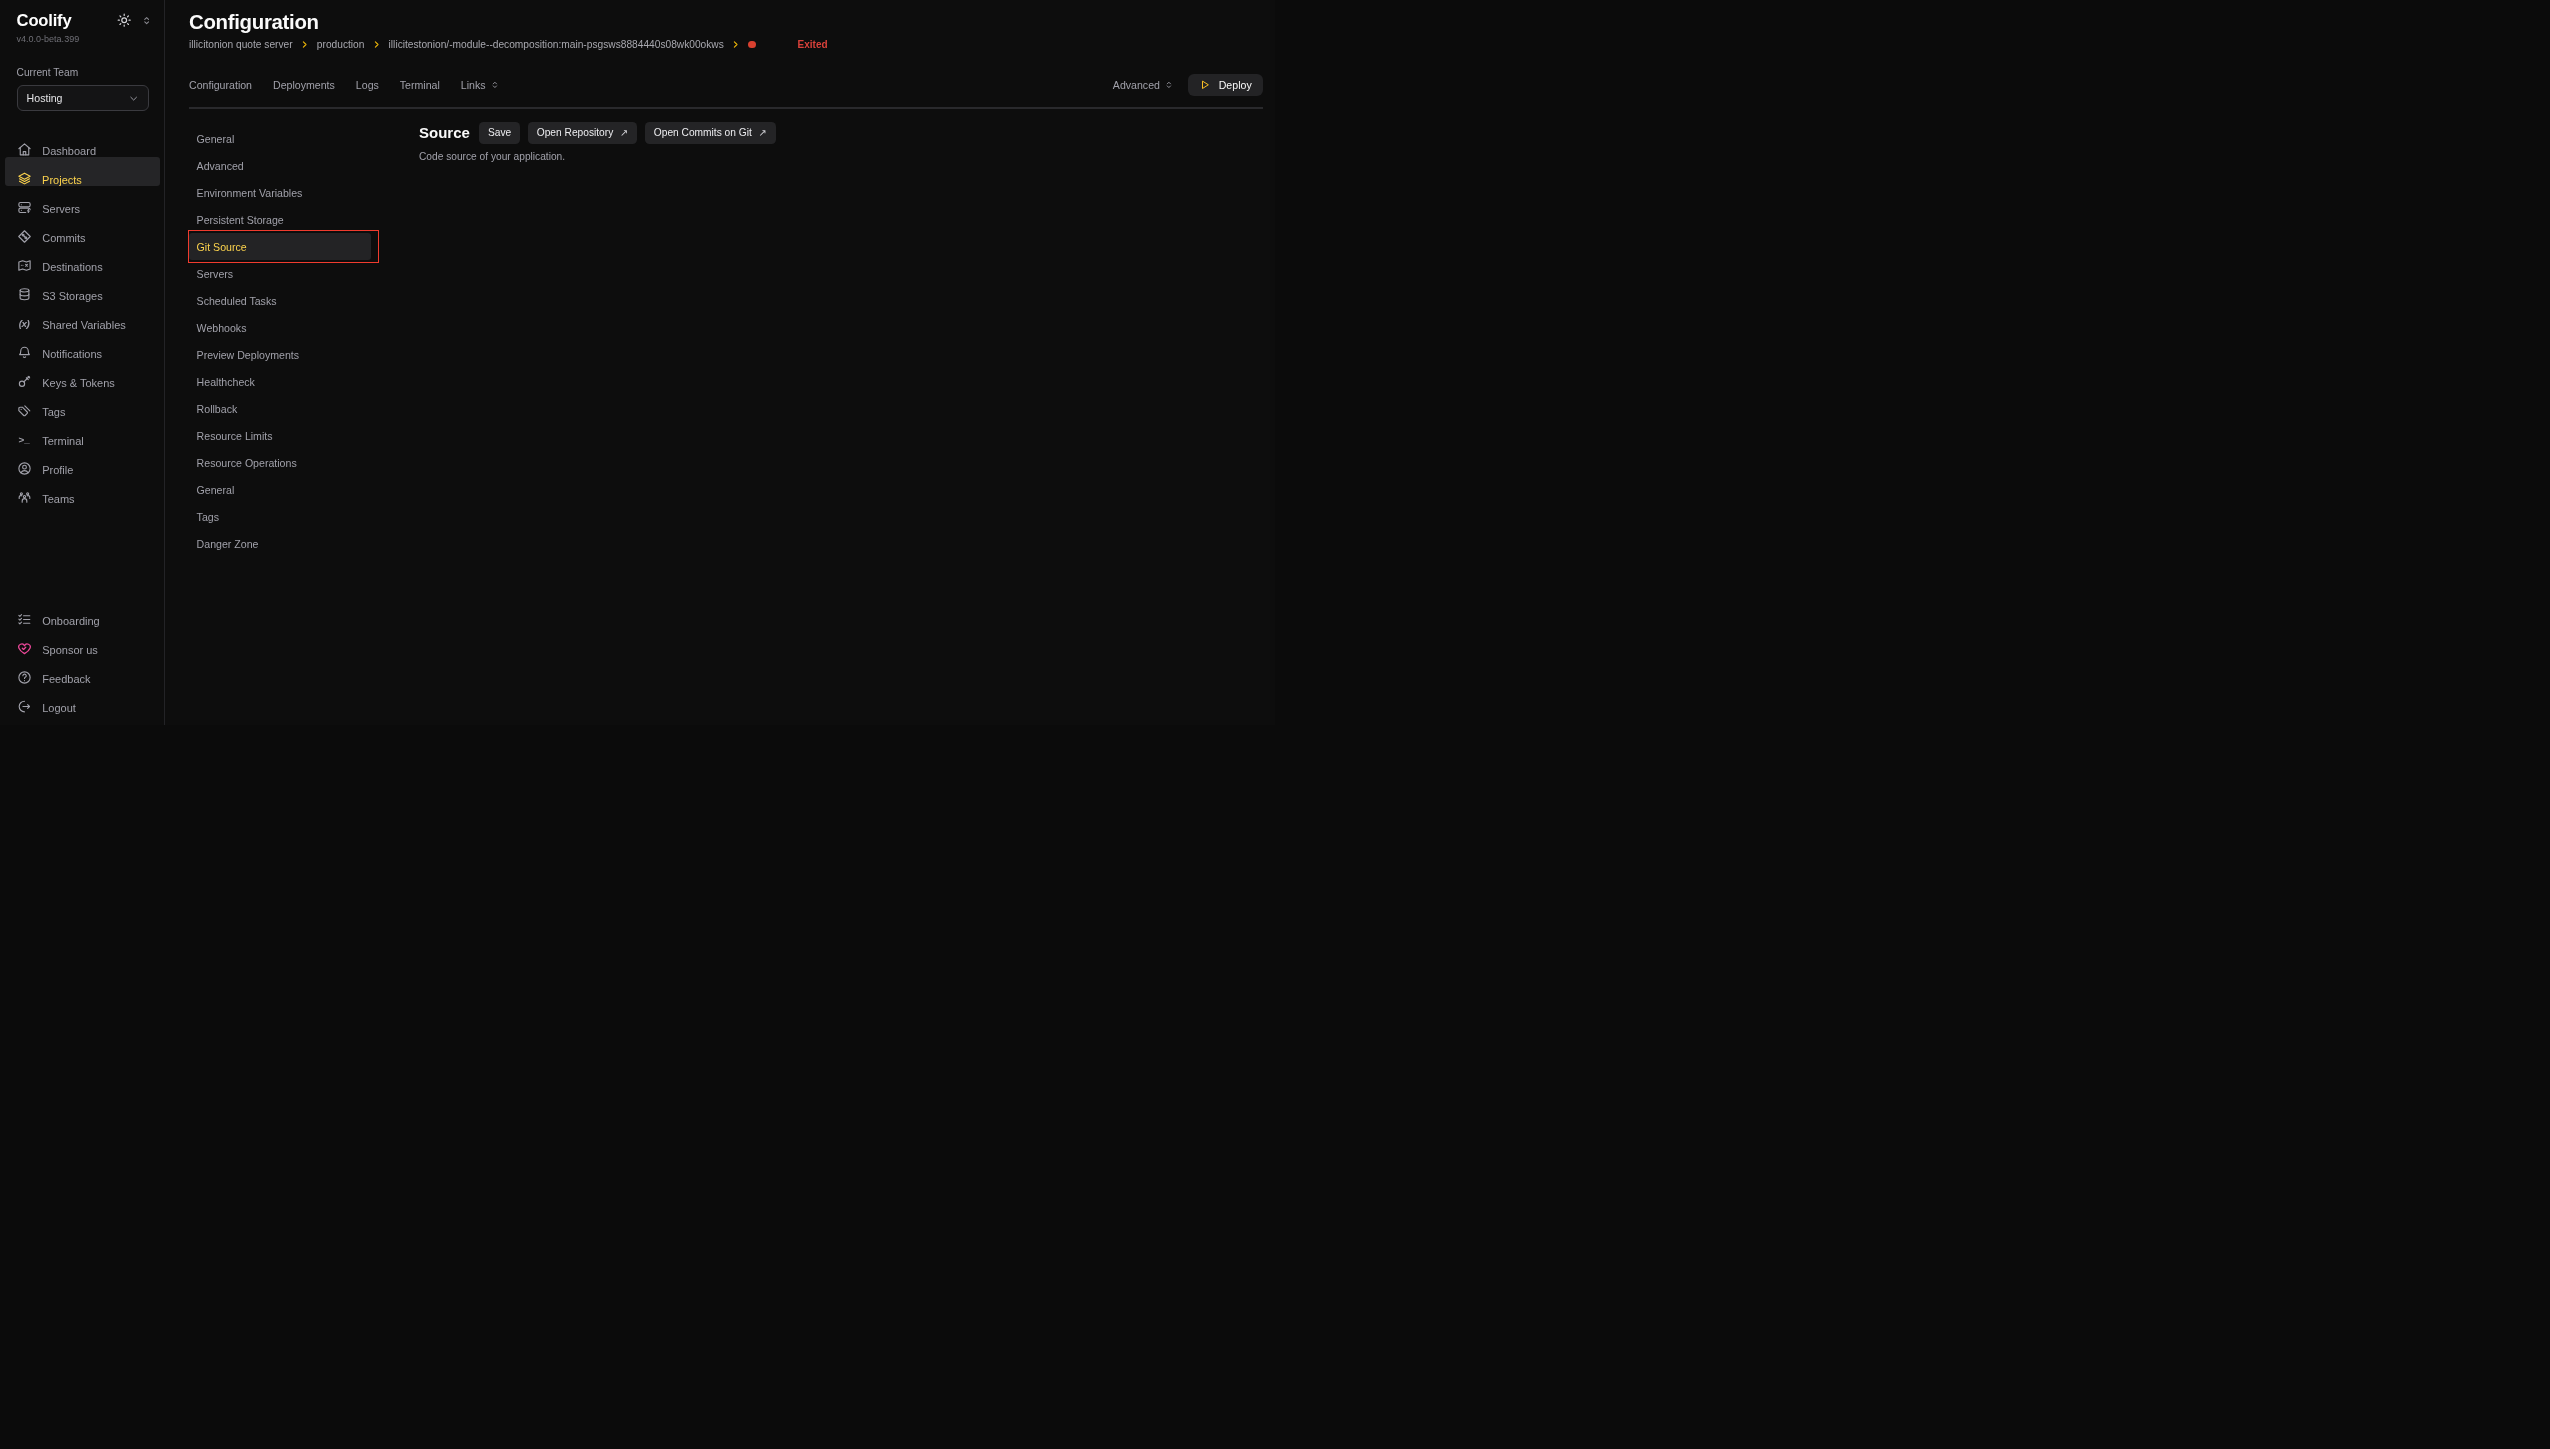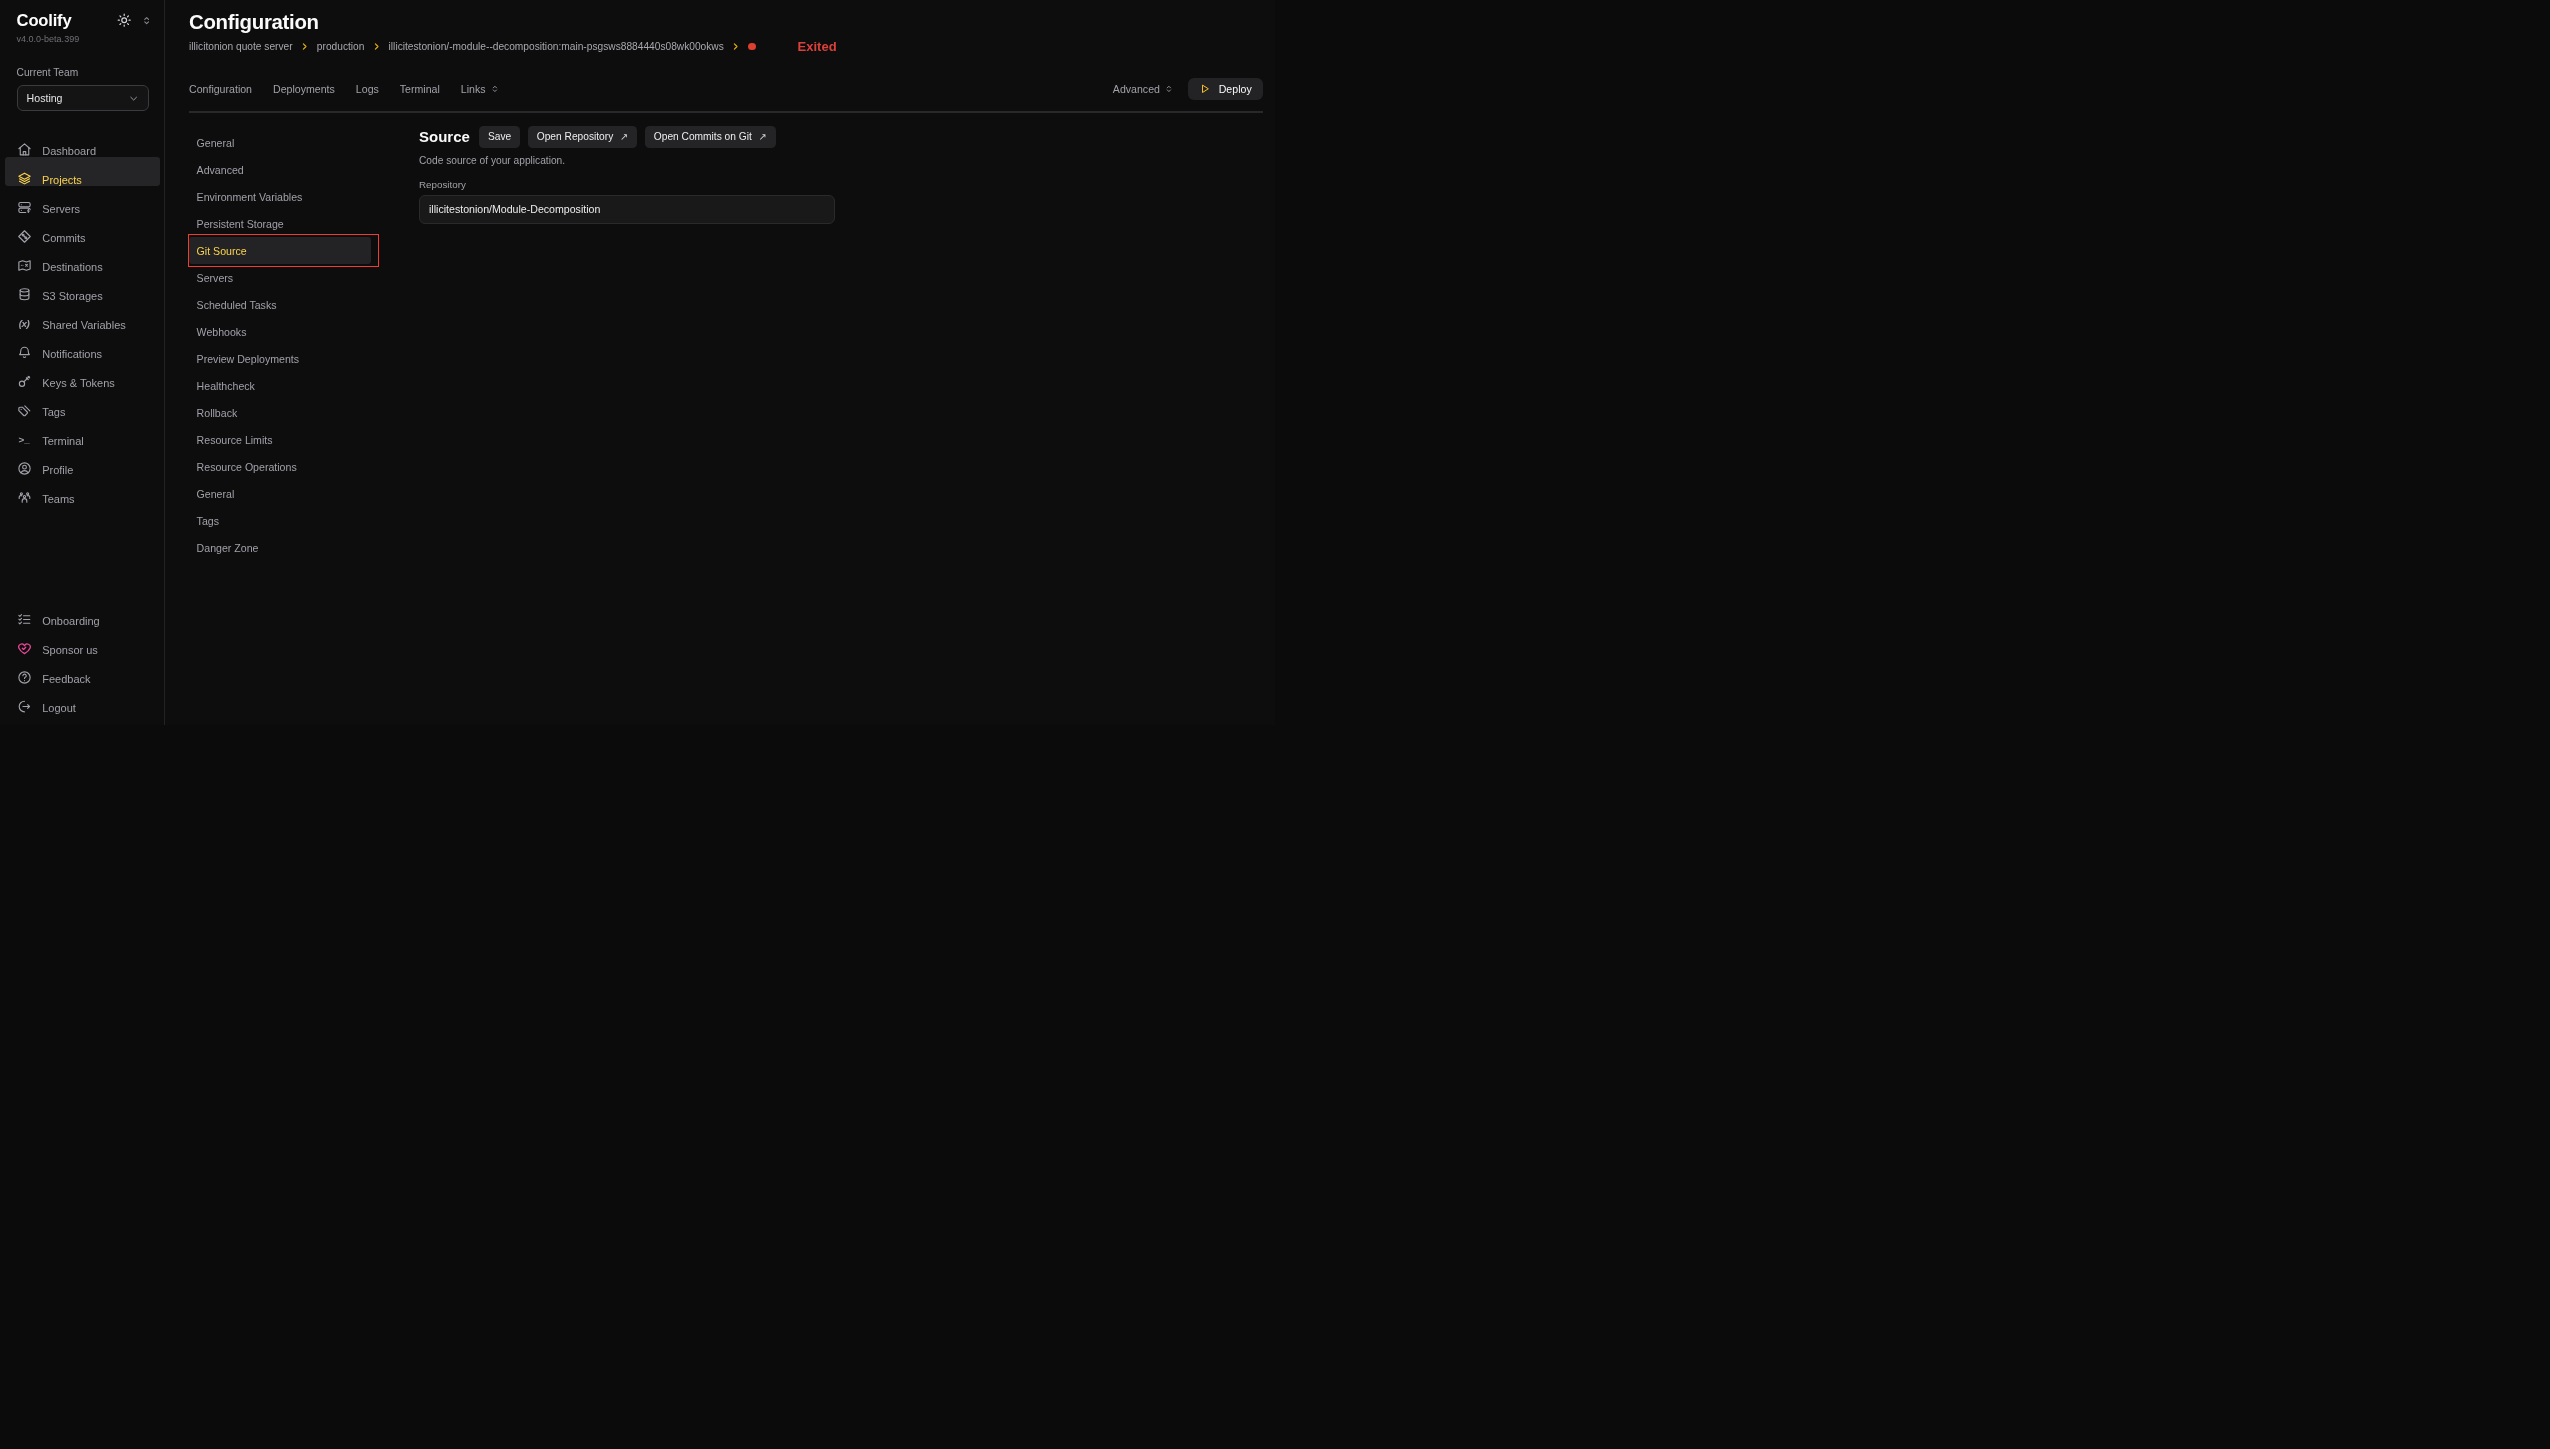--- a/index.html
+++ b/index.html
@@ -30,21 +30,21 @@
   .heart { color:#ec4899; }
 
   
   .main { position:relative; flex:1; padding:10.6px 12px 0 24px; display:flex; flex-direction:column; }
   .page-title { font-size:20.4px; font-weight:700; color:#fafafa; letter-spacing:-0.3px; }
   .breadcrumb { margin-top:5.3px; display:flex; align-items:center; gap:7.6px; font-size:10.2px; color:#a8a8af; white-space:nowrap; }
   .crumb { cursor:pointer; }
   .bc-sep { color:#eab308; display:flex; }
   .status { display:flex; align-items:center; gap:6px; cursor:pointer; }
   .status-dot { width:7.6px; height:7.6px; border-radius:50%; background:#d9402f; }
-  .status-text { color:#d9413a; font-weight:700; font-size:13px;padding-left:36px; }
+  .status-text { color:#d9413a; font-weight:700; font-size:10px;padding-left:36px; }
 
   .tabs-row { margin-top:24px; display:flex; align-items:center; }
   .tabs { display:flex; align-items:center; gap:21px; font-size:10.6px; color:#a1a1aa; }
   .tab { cursor:pointer; display:flex; align-items:center; gap:4.5px; }
   .tabs-right { margin-left:auto; display:flex; align-items:center; gap:13.6px; }
   .advanced { display:flex; align-items:center; gap:4.5px; font-size:10.6px; color:#a1a1aa; cursor:pointer; }
   .deploy-btn { display:flex; align-items:center; gap:7.6px; background:#232325; border:none; border-radius:6px; padding:5.3px 11.3px; color:#fafafa; font-size:10.6px; cursor:pointer; font-family:inherit; }
   .hdr-divider { margin-top:10.6px; height:1.5px; background:#29292c; }
 
   .content { display:flex; margin-top:10.6px; flex:1; }
@@ -368,23 +368,19 @@
             <span class="ext-arrow">↗</span>
           </button>
           <button class="btn">
             <span>Open Commits on Git</span>
             <span class="ext-arrow">↗</span>
           </button>
         </div>
         <div class="src-desc">Code source of your application.</div>
 
         <div class="fields">
-          <div class="cell">
-            <label class="field-label">Repository</label>
-            <input class="tinput" type="text" value="illicitestonion/Module-Decomposition" style="">
-          </div>
         </div>
       </div>
 
     </div>
   </main>
 </div>
 
 
 </body></html>

